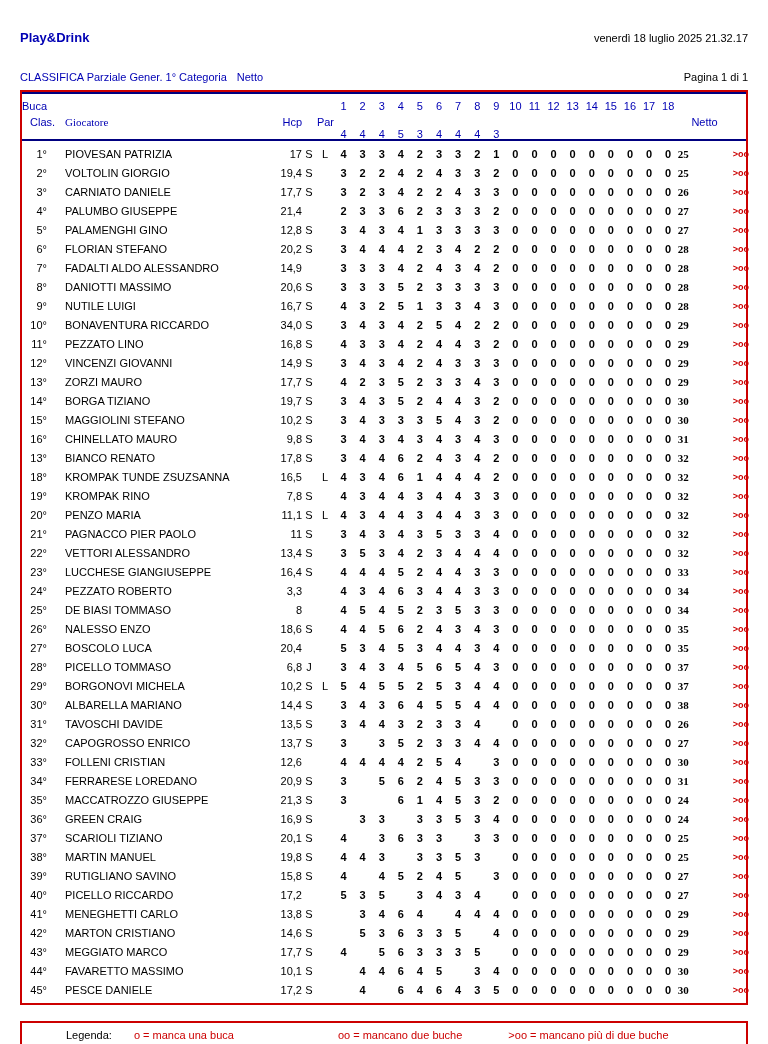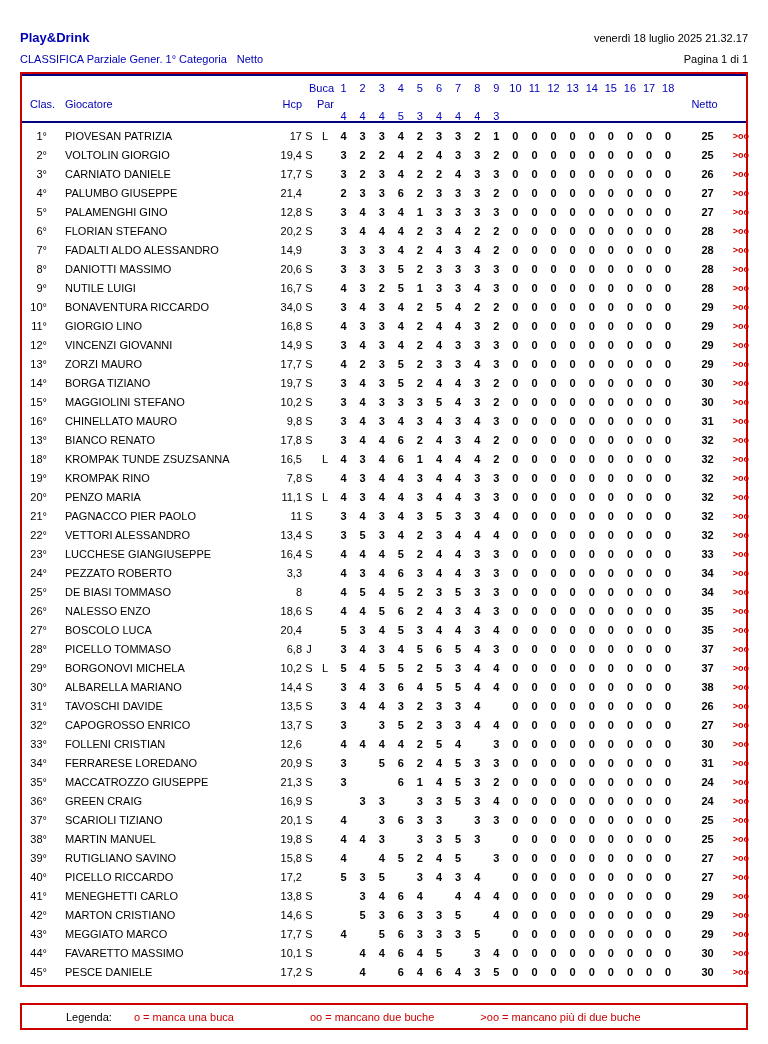--- a/index.html
+++ b/index.html
@@ -2,54 +2,54 @@
 <html><head>
 <meta charset="utf-8">
 <style>
   * { margin:0; padding:0; box-sizing:border-box; }
   html,body { width:768px; height:1044px; background:#ffffff; font-family:"Liberation Sans", sans-serif; color:#000; }
   .page { width:768px; height:1044px; padding:12px 20px 0 20px; overflow:hidden; }
 
   .row-between { display:flex; justify-content:space-between; align-items:baseline; }
   .brand { color:#0000b4; font-weight:bold; font-size:13px; }
   .datetime { font-size:11px;margin-top:20px; }
-  .subline { margin-top:8px; }
+  .subline { margin-top:26px; }
   .subtitle { color:#0000b4; font-size:11px; }
   .mode { margin-left:10px; }
   .pageno { font-size:11px; }
 
   .score-table { margin-top:7px; border:2px solid #cc0000; }
   .thead { border-top:2px solid #000080; border-bottom:2px solid #000080; padding:2px 0 3px 0; }
 
   .grid { display:grid; grid-template-columns:30px 208px 42px 14px 18px repeat(18,19.1px) 36px 30px; align-items:center; }
   .hrow { height:20px; color:#0000b4; font-size:11px; }
   .trow { height:19px; font-size:11px; }
   .tbody { padding:3px 0 4px 0; }
 
-  .h-buca { grid-column:1 / 6; text-align:right; }
+  .h-buca { grid-column:1 / 6; }
   .h-clas { grid-column:1; padding-left:8px; }
-  .h-gioc { grid-column:2; padding-left:13px; }
+  .h-gioc { grid-column:2; padding-left:13px;font-family:Liberation Serif, serif; }
   .h-hcp  { grid-column:3; text-align:right; }
   .h-par  { grid-column:4 / 6; text-align:right; }
   .h-netto{ grid-column:24 / 26; text-align:right; padding-right:26px; }
   .hnum { text-align:center; }
 
   .c-pos  { text-align:right; padding-right:5px; }
   .c-name { padding-left:13px; white-space:nowrap; overflow:hidden; }
   .c-hcp  { text-align:right; }
   .c-cat  { text-align:center; }
   .c-score{ text-align:center; font-weight:bold; }
-  .c-netto{ text-align:right; font-weight:bold; }
+  .c-netto{ font-weight:bold;font-family:Liberation Serif, serif; }
   .c-flag { color:#cc0000; font-size:9px; font-weight:bold; padding-left:19px; }
 
   .legend { margin-top:16px; border:2px solid #cc0000; height:27px; display:flex; align-items:center; font-size:11px; }
   .legend-label { margin-left:44px; }
   .legend-item { color:#cc0000;text-align:center; }
   .li-0 { margin-left:22px; }
-  .li-1 { margin-left:76px; }
+  .li-1 { margin-left:104px; }
   .li-2 { margin-left:46px; }
 
   .footer { margin-top:8px; text-align:center; color:#cc0000; font-weight:bold; font-size:12px; }
 </style>
 </head>
 <body>
 
 <div class="page">
 
   <div class="row-between">
@@ -370,21 +370,21 @@
           <span class="c-score">0</span>
           <span class="c-score">0</span>
           <span class="c-score">0</span>
           <span class="c-score">0</span>
           <span class="c-score">0</span>
           <span class="c-netto">29</span>
           <span class="c-flag">&gt;oo</span>
         </div>
         <div class="grid trow">
           <span class="c-pos">11°</span>
-          <span class="c-name">GIORGIO LINO</span>
+          <span class="c-name">PEZZATO LINO</span>
           <span class="c-hcp">16,8</span>
           <span class="c-cat">S</span>
           <span class="c-cat"></span>
           <span class="c-score">4</span>
           <span class="c-score">3</span>
           <span class="c-score">3</span>
           <span class="c-score">4</span>
           <span class="c-score">2</span>
           <span class="c-score">4</span>
           <span class="c-score">4</span>

